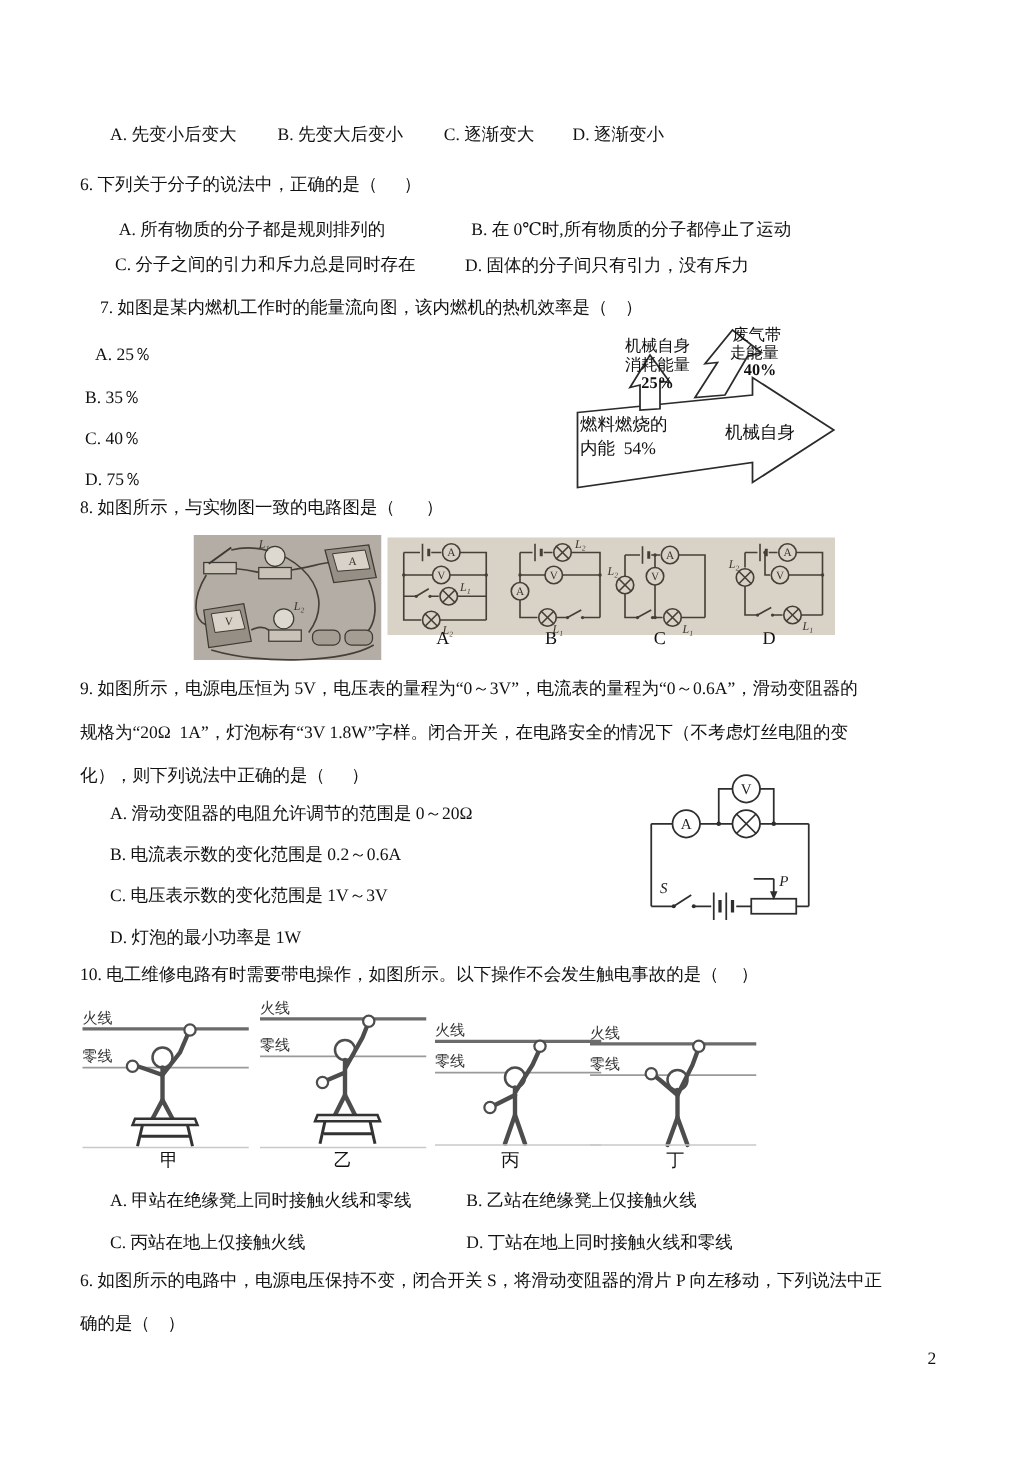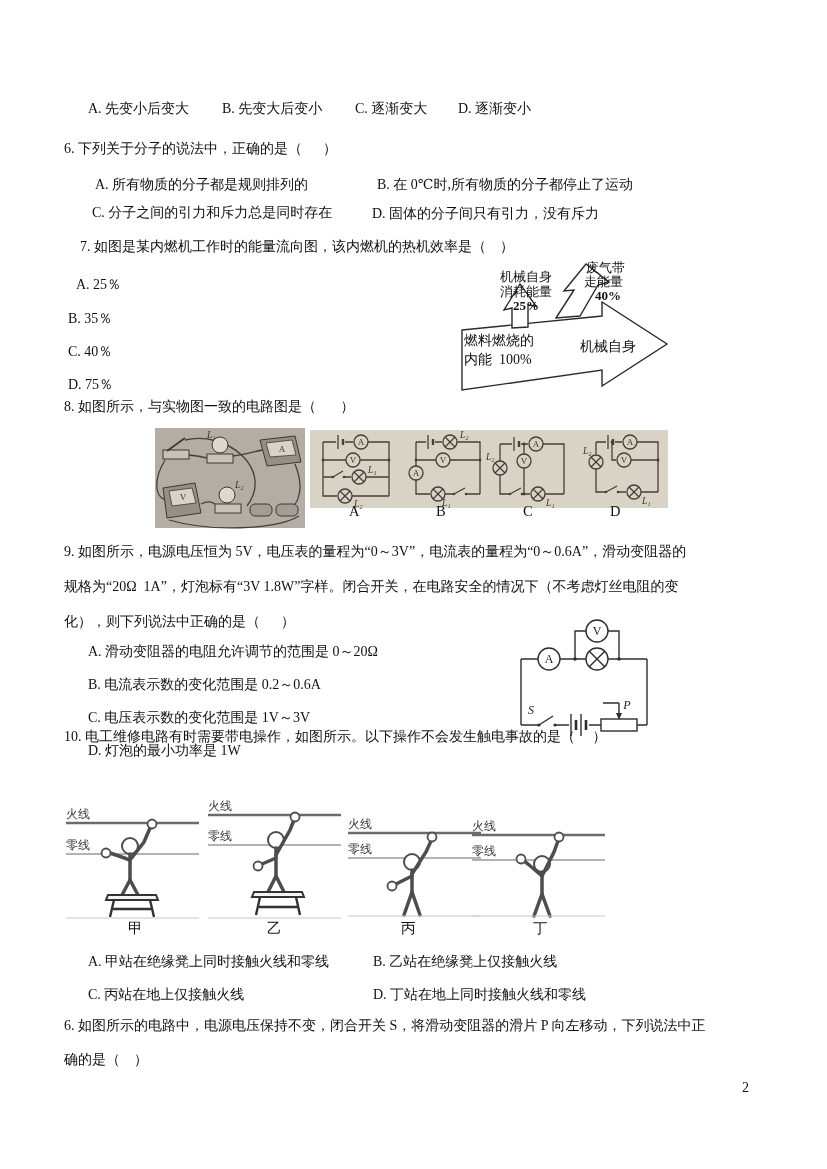--- a/index.html
+++ b/index.html
@@ -58,21 +58,21 @@
   <polygon points="60,72 60,52 52,54 68,28 84,50 76,49 76,71" fill="#ffffff" stroke="#2b2b2b" stroke-width="1.4"></polygon>
   <polygon points="104,62 122,34 112,35 134,8 157,26 146,29 128,60" fill="#ffffff" stroke="#2b2b2b" stroke-width="1.4"></polygon>
 </svg>
 <div class="sm" style="left:500px;top:270px">机械自身</div>
 <div class="sm" style="left:500px;top:285px">消耗能量</div>
 <div class="sm pct" style="left:513px;top:299px">25%</div>
 <div class="sm" style="left:586px;top:261px">废气带</div>
 <div class="sm" style="left:584px;top:275px">走能量</div>
 <div class="sm pct" style="left:595px;top:289px">40%</div>
 <div class="sm" style="left:464px;top:333px;font-size:14px">燃料燃烧的</div>
-<div class="sm" style="left:464px;top:352px;font-size:14px">内能  100%</div>
+<div class="sm" style="left:464px;top:352px;font-size:14px">内能  54%</div>
 <div class="sm" style="left:580px;top:339px;font-size:14px">机械自身</div>
 
 <div class="t" style="left:64px;top:399px">8. 如图所示，与实物图一致的电路图是（       ）</div>
 
 <svg style="left:155px;top:428px" width="150" height="100" viewBox="0 0 150 100">
   <rect x="0" y="0" width="150" height="100" fill="#b4ada5"></rect>
 
   <path d="M34,27 C44,28 48,29 52,30" class="wire" stroke="#2f2b27"></path>
   <path d="M78,28 C92,26 100,23 108,22" class="wire" stroke="#2f2b27"></path>
   <path d="M140,36 C152,66 140,84 126,83" class="wire" stroke="#2f2b27"></path>
@@ -232,21 +232,21 @@
   <line x1="71" y1="105" x2="71" y2="115" stroke="#2e2e2e" stroke-width="2.6"></line>
   <line x1="76" y1="99" x2="76" y2="121" class="wire9"></line>
   <line x1="81" y1="105" x2="81" y2="115" stroke="#2e2e2e" stroke-width="2.6"></line>
 
   <rect x="96" y="104" width="36" height="12" class="comp9"></rect>
   <path d="M98,88 H114 M114,88 V100" class="wire9"></path>
   <polygon points="114,105 111,98 117,98" fill="#2e2e2e"></polygon>
   <text x="122" y="94" class="mlabel9" font-style="italic">P</text>
 </svg>
 
-<div class="t" style="left:64px;top:729px">10. 电工维修电路有时需要带电操作，如图所示。以下操作不会发生触电事故的是（     ）</div>
+<div class="t" style="left:64px;top:773px">10. 电工维修电路有时需要带电操作，如图所示。以下操作不会发生触电事故的是（     ）</div>
 
 <svg style="left:64px;top:800px" width="140" height="125" viewBox="0 0 140 125">
   <text x="2" y="18" class="wtext">火线</text>
   <line x1="2" y1="23" x2="135" y2="23" class="live"></line>
   <text x="2" y="49" class="wtext">零线</text>
   <line x1="2" y1="54" x2="135" y2="54" class="neutral"></line>
   <circle cx="66" cy="46" r="8" class="head"></circle>
   <path d="M66,54 V80" class="limb"></path>
   <path d="M66,60 L80,42 L86,28" class="limb"></path>
   <path d="M66,60 L52,55 L46,53" class="limb"></path>

